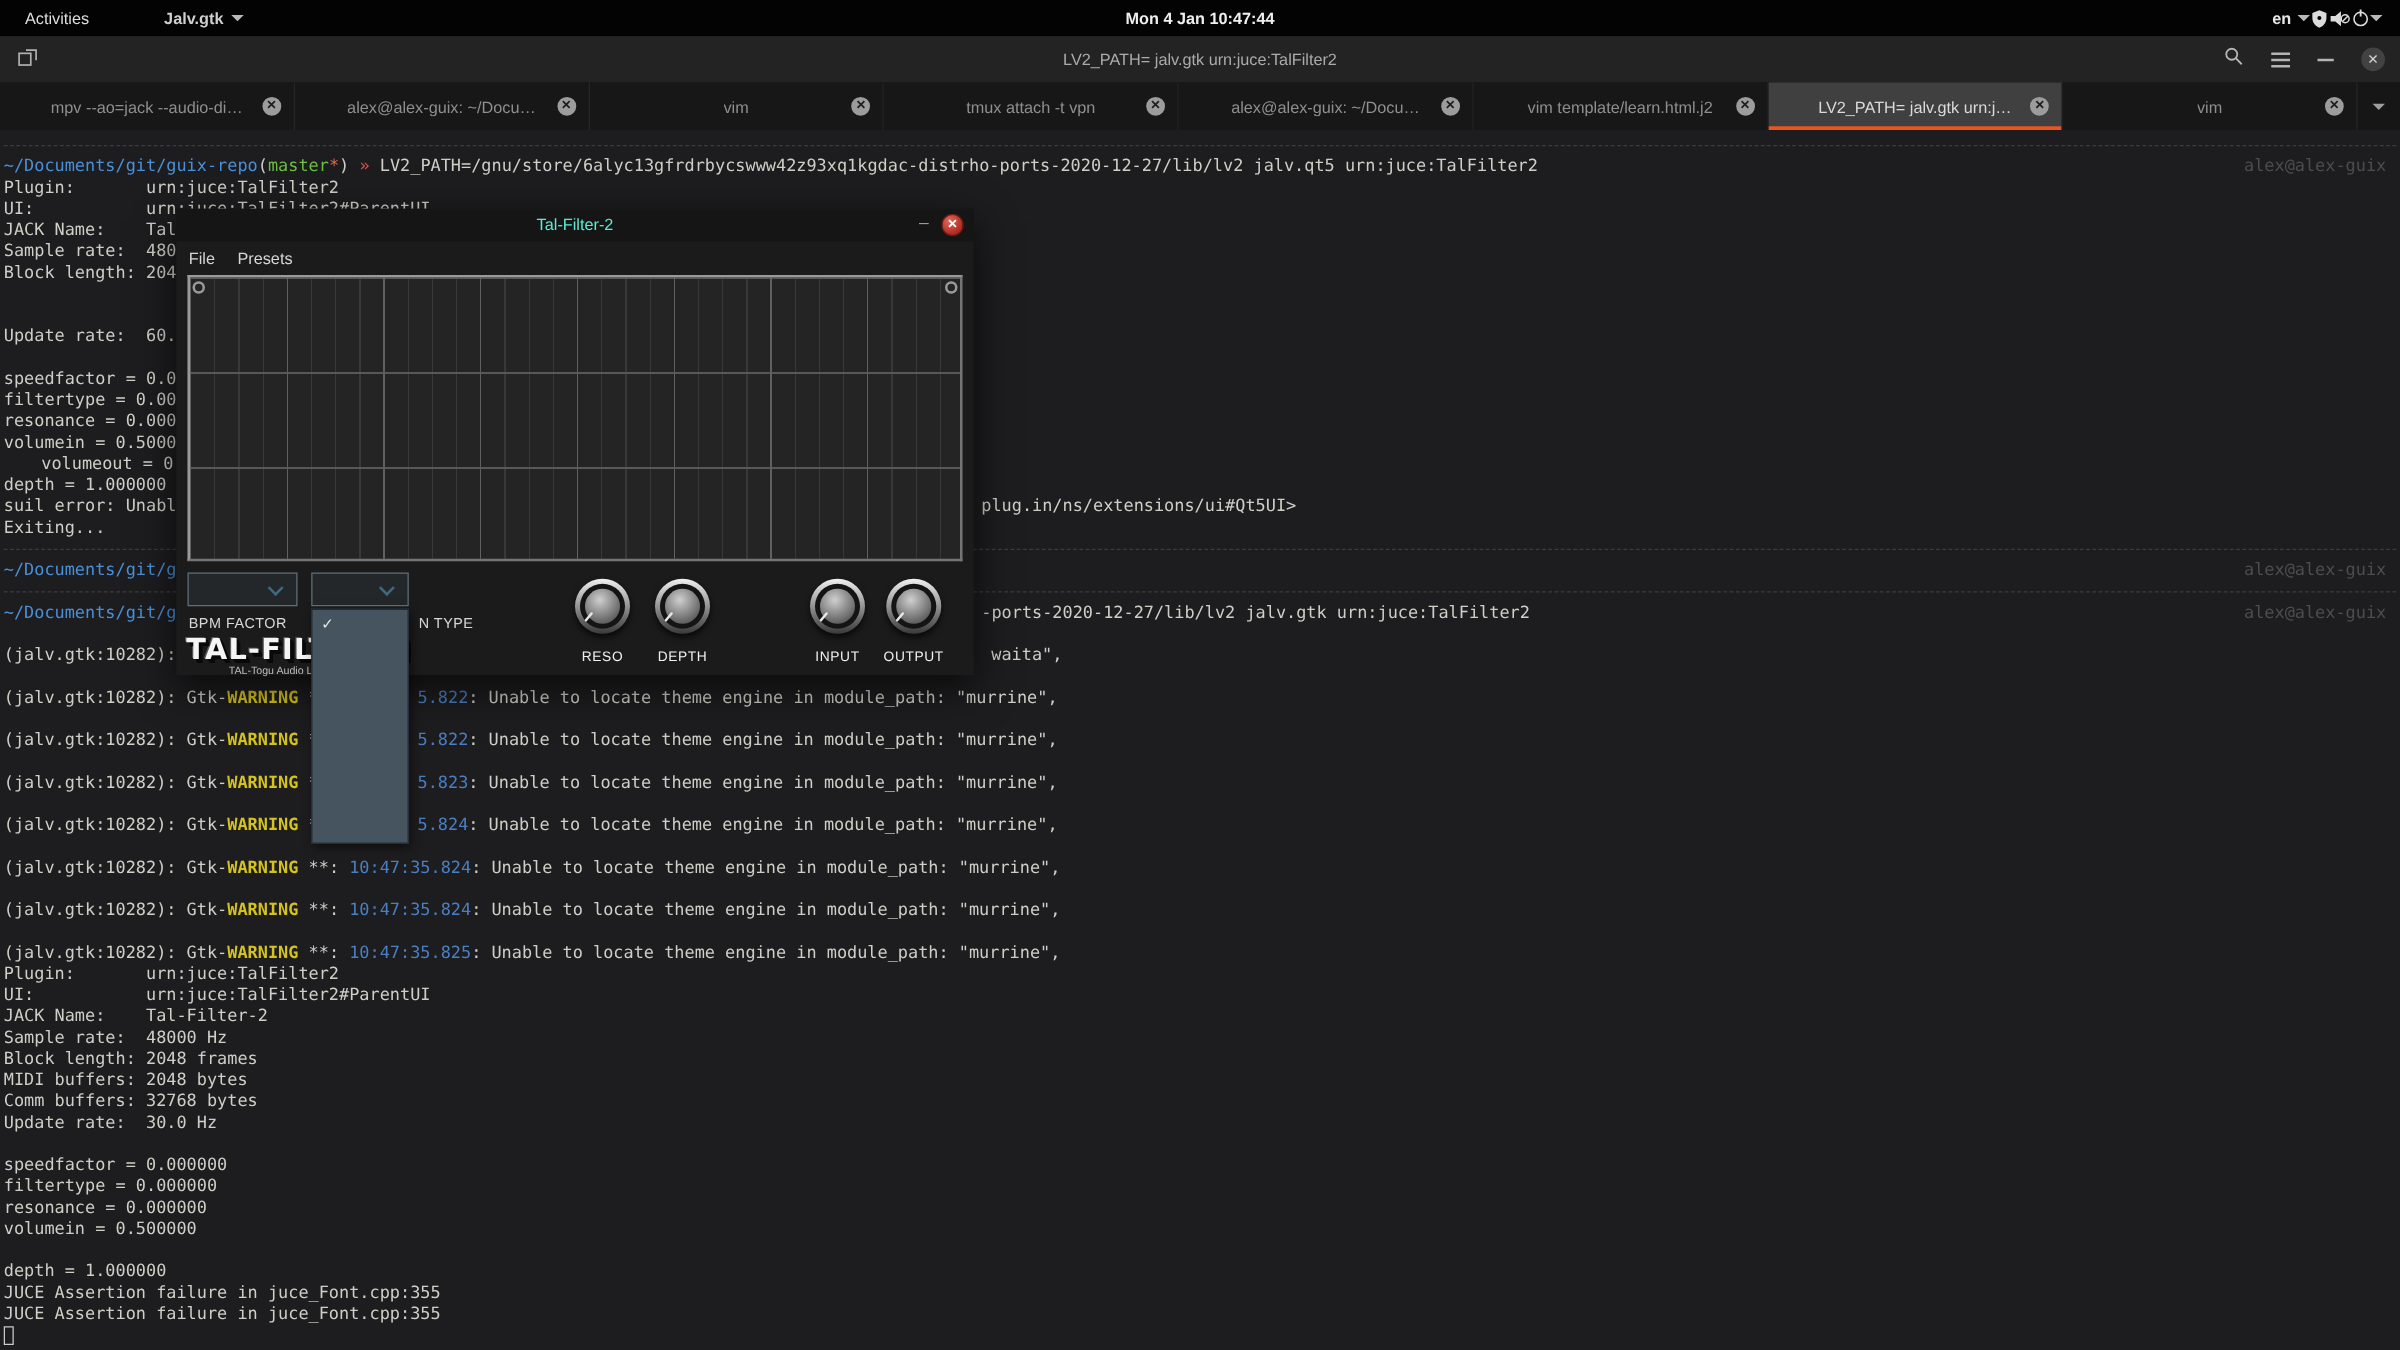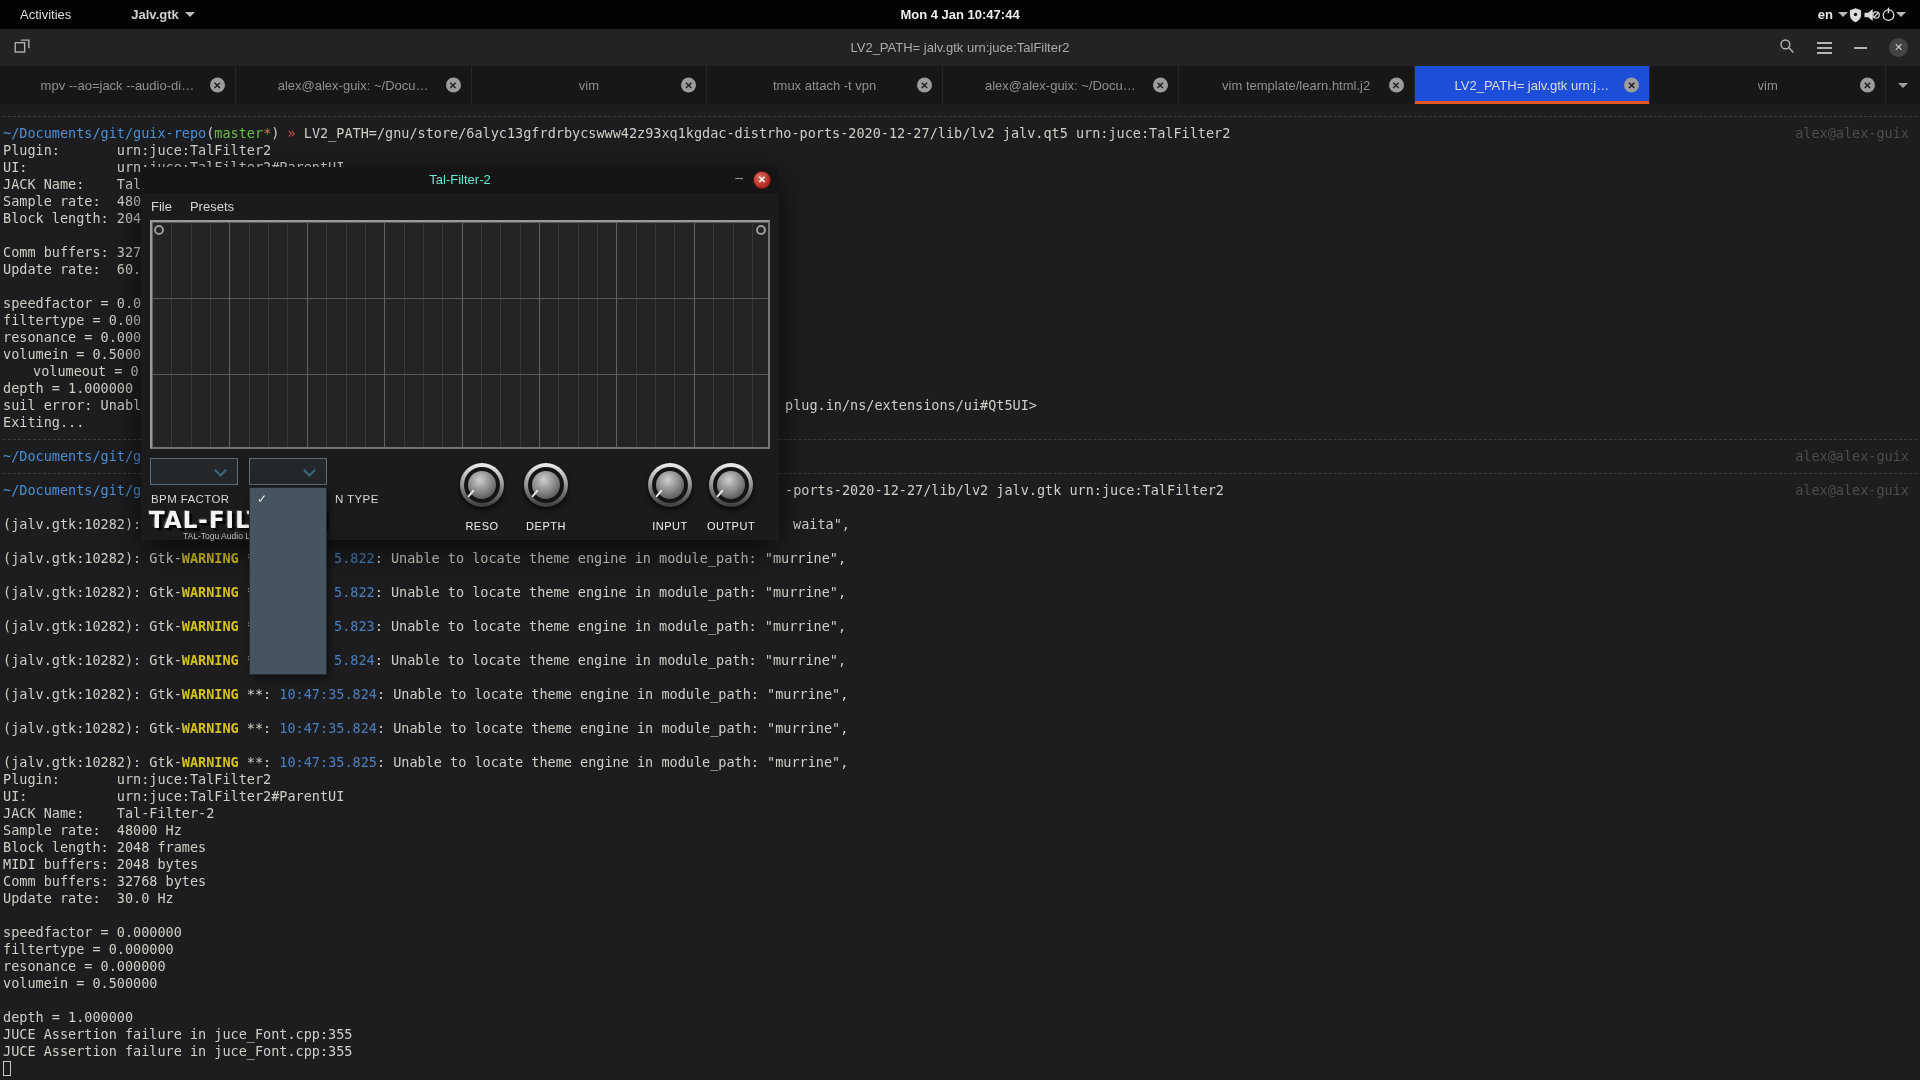--- a/index.html
+++ b/index.html
@@ -28,21 +28,21 @@
   .minimize-bar { width:13px; height:2px; background:#b5b5b5; }
   .circle-close { width:19px; height:19px; border-radius:50%; background:#424242; color:#cfcfcf;
                   font-size:11px; display:flex; align-items:center; justify-content:center; }
 
   
   .tabbar { position:absolute; left:0; top:66px; width:1920px; height:38px; background:#161616;
             display:flex; }
   .tab { flex:1 1 0; position:relative; border-right:1px solid #262626; display:flex; align-items:center;
          justify-content:center; background:#171717; }
   .tab-label { color:#8f8f8f; font-size:13px; max-width:175px; white-space:nowrap; overflow:hidden; }
-  .tab.active { background:#1d4ed8; }
+  .tab.active { background:#404040; }
   .tab.active .tab-label { color:#dadada; }
   .tab.active::after { content:""; position:absolute; left:0; right:0; bottom:0; height:3px; background:#e95420; }
   .tab-close { position:absolute; right:10px; top:50%; transform:translateY(-50%); width:15px; height:15px;
                border-radius:50%; background:#9c9c9c; color:#1c1c1c; font-size:10px; line-height:15px;
                text-align:center; font-weight:700; }
   .tab-overflow { width:34px; display:flex; align-items:center; justify-content:center; background:#161616; }
 
   
   .terminal { position:absolute; left:0; top:104px; width:1920px; height:976px; background:#1d1d1f;
               font-family:"DejaVu Sans Mono", monospace; font-size:13.5px; }
@@ -211,21 +211,20 @@
   </div>
 
 <div class="terminal">
     <div class="tline dashed" style="top: 4px;"></div>
     <div class="tline" style="top: 21px;"><span class="p">~/Documents/git/guix-repo</span><span class="d">(</span><span class="g">master</span><span class="o">*</span><span class="d">) </span><span class="r">» </span><span class="d">LV2_PATH=/gnu/store/6alyc13gfrdrbycswww42z93xq1kgdac-distrho-ports-2020-12-27/lib/lv2 jalv.qt5 urn:juce:TalFilter2</span><span class="dim right">alex@alex-guix</span></div>
     <div class="tline" style="top: 38px;"><span class="d">Plugin:       urn:juce:TalFilter2</span></div>
     <div class="tline" style="top: 55px;"><span class="d">UI:           urn:juce:TalFilter2#ParentUI</span></div>
     <div class="tline" style="top: 72px;"><span class="d">JACK Name:    Tal</span></div>
     <div class="tline" style="top: 89px;"><span class="d">Sample rate:  480</span></div>
     <div class="tline" style="top: 106px;"><span class="d">Block length: 204</span></div>
-    <div class="tline" style="top: 140px;"><span class="d">Comm buffers: 327</span></div>
     <div class="tline" style="top: 157px;"><span class="d">Update rate:  60.</span></div>
     <div class="tline" style="top: 174px;"></div>
     <div class="tline" style="top: 191px;"><span class="d">speedfactor = 0.0</span></div>
     <div class="tline" style="top: 208px;"><span class="d">filtertype = 0.00</span></div>
     <div class="tline" style="top: 225px;"><span class="d">resonance = 0.000</span></div>
     <div class="tline" style="top: 242px;"><span class="d">volumein = 0.5000</span></div>
     <div class="tline" style="top: 259px; margin-left: 30px;"><span class="d">volumeout = 0.512</span></div>
     <div class="tline" style="top: 276px;"><span class="d">depth = 1.000000</span></div>
     <div class="tline" style="top: 293px;"><span class="d">suil error: Unabl</span><span class="frag" style="left: 782px;"><span class="d">plug.in/ns/extensions/ui#Qt5UI&gt;</span></span></div>
     <div class="tline" style="top: 310px;"><span class="d">Exiting...</span></div>

